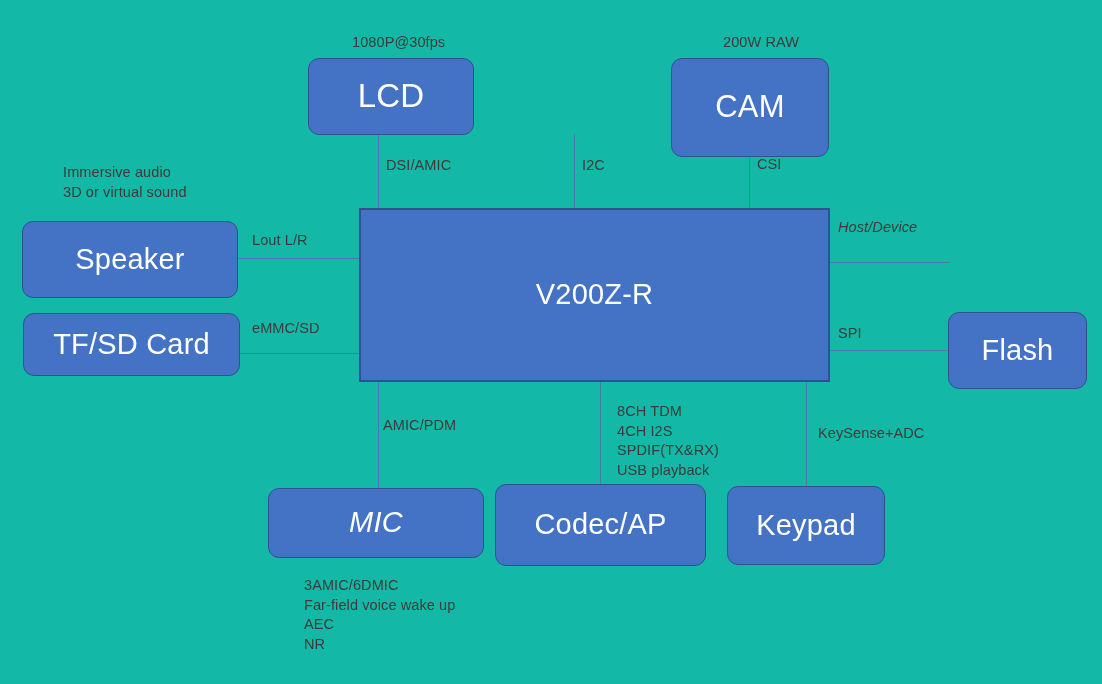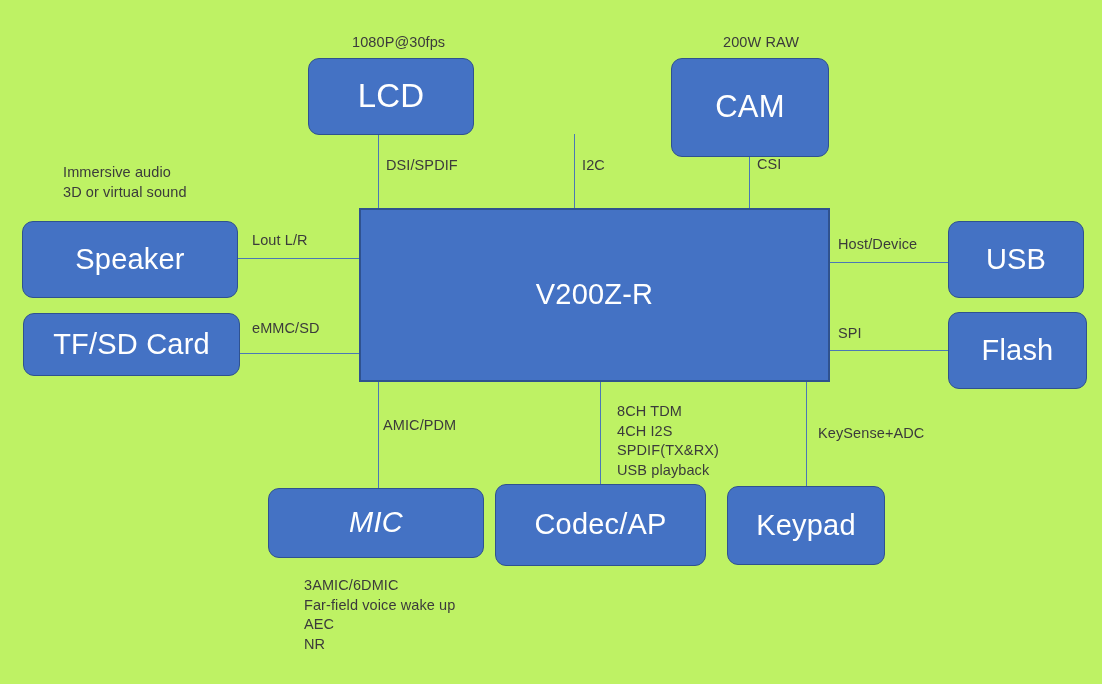--- a/index.html
+++ b/index.html
@@ -9,21 +9,21 @@
     background: #ffffff;
   }
   body {
     font-family: "Liberation Sans", sans-serif;
     -webkit-font-smoothing: antialiased;
   }
   #canvas {
     position: relative;
     width: 1102px;
     height: 684px;
-    background: #bef264;
+    background: #14b8a6;
     overflow: hidden;
   }
 
   
   .block {
     position: absolute;
     box-sizing: border-box;
     background: #4472C4;
     border: 1px solid #2F528F;
     color: #FFFFFF;
@@ -91,31 +91,31 @@
   <div class="line h" style="left:829px; top:262px; width:120px;"></div>
 
   <div class="line h" style="left:829px; top:350px; width:120px;"></div>
 
   <div class="line v" style="left:378px; top:382px; height:107px;"></div>
 
   <div class="line v" style="left:600px; top:382px; height:103px;"></div>
 
   <div class="line v" style="left:806px; top:382px; height:105px;"></div>
 
-  <div class="ann" style="left:386px; top:156px;">DSI/SPDIF</div>
+  <div class="ann" style="left:386px; top:156px;">DSI/AMIC</div>
 
   <div class="ann" style="left:582px; top:156px;">I2C</div>
 
   <div class="ann" style="left:757px; top:155px;">CSI</div>
 
   <div class="ann" style="left:252px; top:231px;">Lout L/R</div>
 
   <div class="ann" style="left:252px; top:319px;">eMMC/SD</div>
 
-  <div class="ann" style="left:838px; top:235px;">Host/Device</div>
+  <div class="ann" style="left:838px; top:218px;font-style:italic;">Host/Device</div>
 
   <div class="ann" style="left:838px; top:324px;">SPI</div>
 
   <div class="ann" style="left:383px; top:416px;">AMIC/PDM</div>
 
   <div class="ann" style="left:617px; top:402px;">8CH TDM
 4CH I2S
 SPDIF(TX&amp;RX)
 USB playback</div>
 
@@ -125,21 +125,20 @@
 
 
   <div class="block rounded" style="left:671px; top:58px; width:158px; height:99px; font-size:31px;">CAM</div>
 
   <div class="block rounded" style="left:22px; top:221px; width:216px; height:77px; font-size:29px;">Speaker</div>
 
   <div class="block rounded" style="left:23px; top:313px; width:217px; height:63px; font-size:29px;">TF/SD Card</div>
 
   <div class="block core" style="left:359px; top:208px; width:471px; height:174px; font-size:29px;">V200Z-R</div>
 
-  <div class="block rounded" style="left:948px; top:221px; width:136px; height:77px; font-size:29px;">USB</div>
 
   <div class="block rounded" style="left:948px; top:312px; width:139px; height:77px; font-size:29px;">Flash</div>
 
   <div class="block rounded" style="left:268px; top:488px; width:216px; height:70px; font-size:29px;font-style:italic;">MIC</div>
 
   <div class="block rounded" style="left:495px; top:484px; width:211px; height:82px; font-size:29px;">Codec/AP</div>
 
   <div class="block rounded" style="left:727px; top:486px; width:158px; height:79px; font-size:29px;">Keypad</div>
 
 </div>

